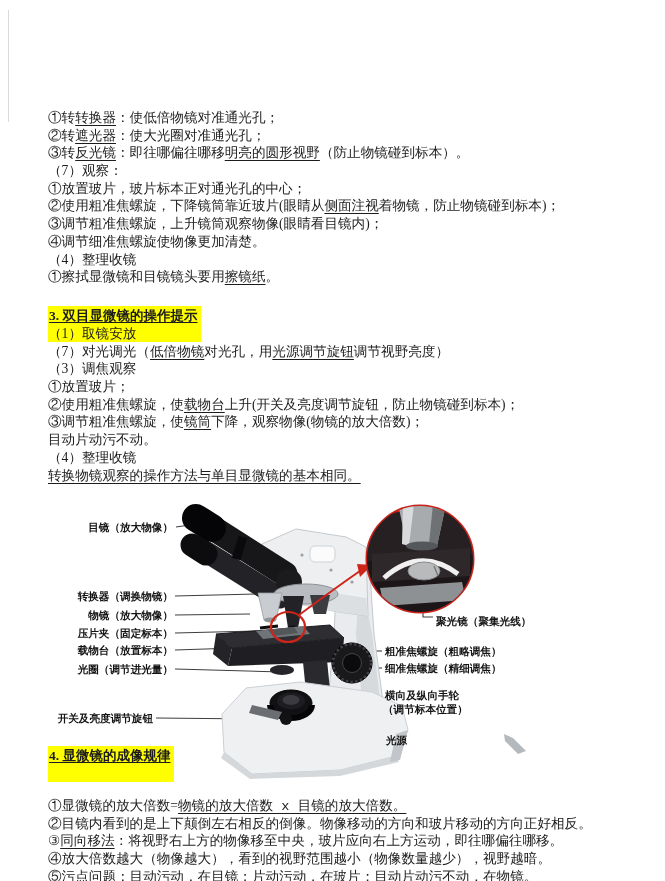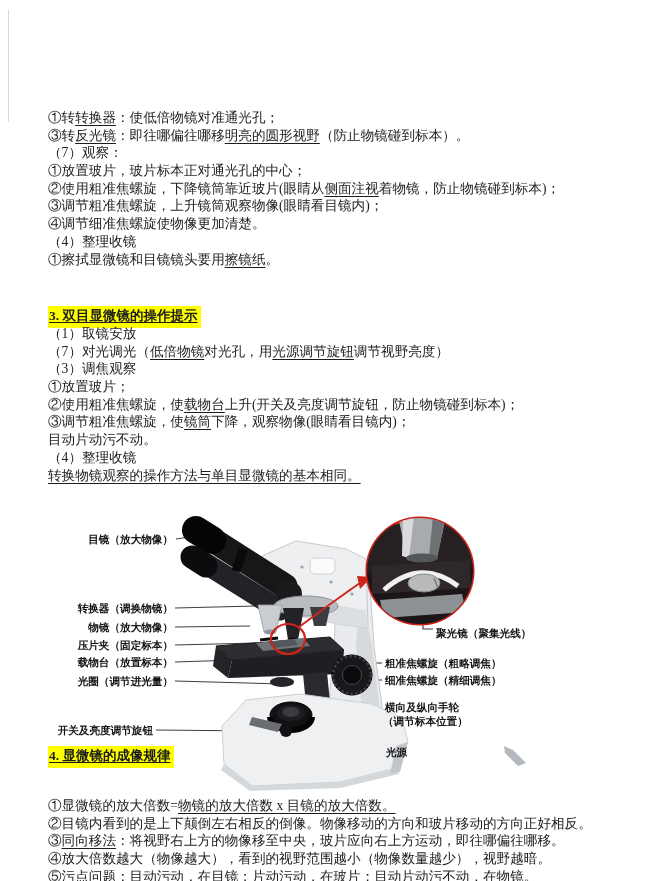--- a/index.html
+++ b/index.html
@@ -3,58 +3,59 @@
 <meta charset="utf-8">
 <style>
   html,body{margin:0;padding:0;}
   body{
     width:665px;height:881px;background:#ffffff;position:relative;overflow:hidden;
     font-family:"Liberation Serif","DejaVu Serif",serif;color:#1c1c1c;
   }
   .edge-line{position:absolute;left:8px;top:10px;width:1px;height:112px;background:#d9d9d9;}
   .textblock{position:absolute;left:48px;width:608px;font-size:13.6px;line-height:17.7px;white-space:nowrap;}
   .tl{height:17.7px;}
-  .u{text-decoration:underline;text-underline-offset:3px;}
+  .u{text-decoration:underline;text-underline-offset:3px;font-family:Liberation Mono, monospace;}
   .heading{
     position:absolute;left:48px;display:inline-block;background:#ffff00;
-    font-weight:bold;font-size:13.5px;line-height:17px;padding:1px 3px 4px 1px;
+    font-weight:bold;font-size:13.5px;line-height:17px;padding:1px 3px 18px 1px;
     text-decoration:underline;text-underline-offset:2px;white-space:nowrap;
   }
-  .figure{position:absolute;left:0;top:511px;width:584px;height:290px;}
+  .figure{position:absolute;left:0;top:499px;width:584px;height:290px;}
   svg text.lbl{
     font-family:"Liberation Sans","DejaVu Sans",sans-serif;
     font-weight:bold;font-size:10.6px;fill:#141414;
   }
 </style>
 </head>
 <body>
 
 <div class="edge-line"></div>
 
 <div class="textblock" style="top:109px">
     <div class="tl"><span>①转</span><span class="u">转换器</span><span>：使低倍物镜对准通光孔；</span></div>
+    <div class="tl"><span>②转</span><span class="u">遮光器</span><span>：使大光圈对准通光孔；</span></div>
     <div class="tl"><span>③转</span><span class="u">反光镜</span><span>：即往哪偏往哪移</span><span class="u">明亮的圆形视野</span><span>（防止物镜碰到标本）。</span></div>
     <div class="tl"><span> （7）观察：</span></div>
     <div class="tl"><span>①放置玻片，玻片标本正对通光孔的中心；</span></div>
     <div class="tl"><span>②使用粗准焦螺旋，下降镜筒靠近玻片(眼睛从</span><span class="u">侧面注视</span><span>着物镜，防止物镜碰到标本)；</span></div>
     <div class="tl"><span>③调节粗准焦螺旋，上升镜筒观察物像(眼睛看目镜内)；</span></div>
     <div class="tl"><span>④调节细准焦螺旋使物像更加清楚。</span></div>
     <div class="tl"><span> （4）整理收镜</span></div>
     <div class="tl"><span>①擦拭显微镜和目镜镜头要用</span><span class="u">擦镜纸</span><span>。</span></div>
   </div>
 
 <div class="heading" style="top:306px">3. 双目显微镜的操作提示</div>
 
 <div class="textblock" style="top:325px">
     <div class="tl"><span> （1）取镜安放</span></div>
     <div class="tl"><span> （7）对光调光（</span><span class="u">低倍物镜</span><span>对光孔，用</span><span class="u">光源调节旋钮</span><span>调节视野亮度）</span></div>
     <div class="tl"><span> （3）调焦观察</span></div>
     <div class="tl"><span>①放置玻片；</span></div>
     <div class="tl"><span>②使用粗准焦螺旋，使</span><span class="u">载物台</span><span>上升(开关及亮度调节旋钮，防止物镜碰到标本)；</span></div>
-    <div class="tl"><span>③调节粗准焦螺旋，使</span><span class="u">镜筒</span><span>下降，观察物像(眼睛看目镜内)；</span></div>
+    <div class="tl"><span>③调节粗准焦螺旋，使</span><span class="u">镜筒</span><span>下降，观察物像(物镜的放大倍数)；</span></div>
     <div class="tl"><span>目动片动污不动。</span></div>
     <div class="tl"><span> （4）整理收镜</span></div>
     <div class="tl"><span class="u">转换物镜观察的操作方法与单目显微镜的基本相同。 </span></div>
   </div>
 
 <div class="figure">
 <svg width="665" height="290" viewBox="0 485 665 290">
   <defs>
     <clipPath id="insetClip">
           <circle cx="420" cy="545" r="53"></circle>

